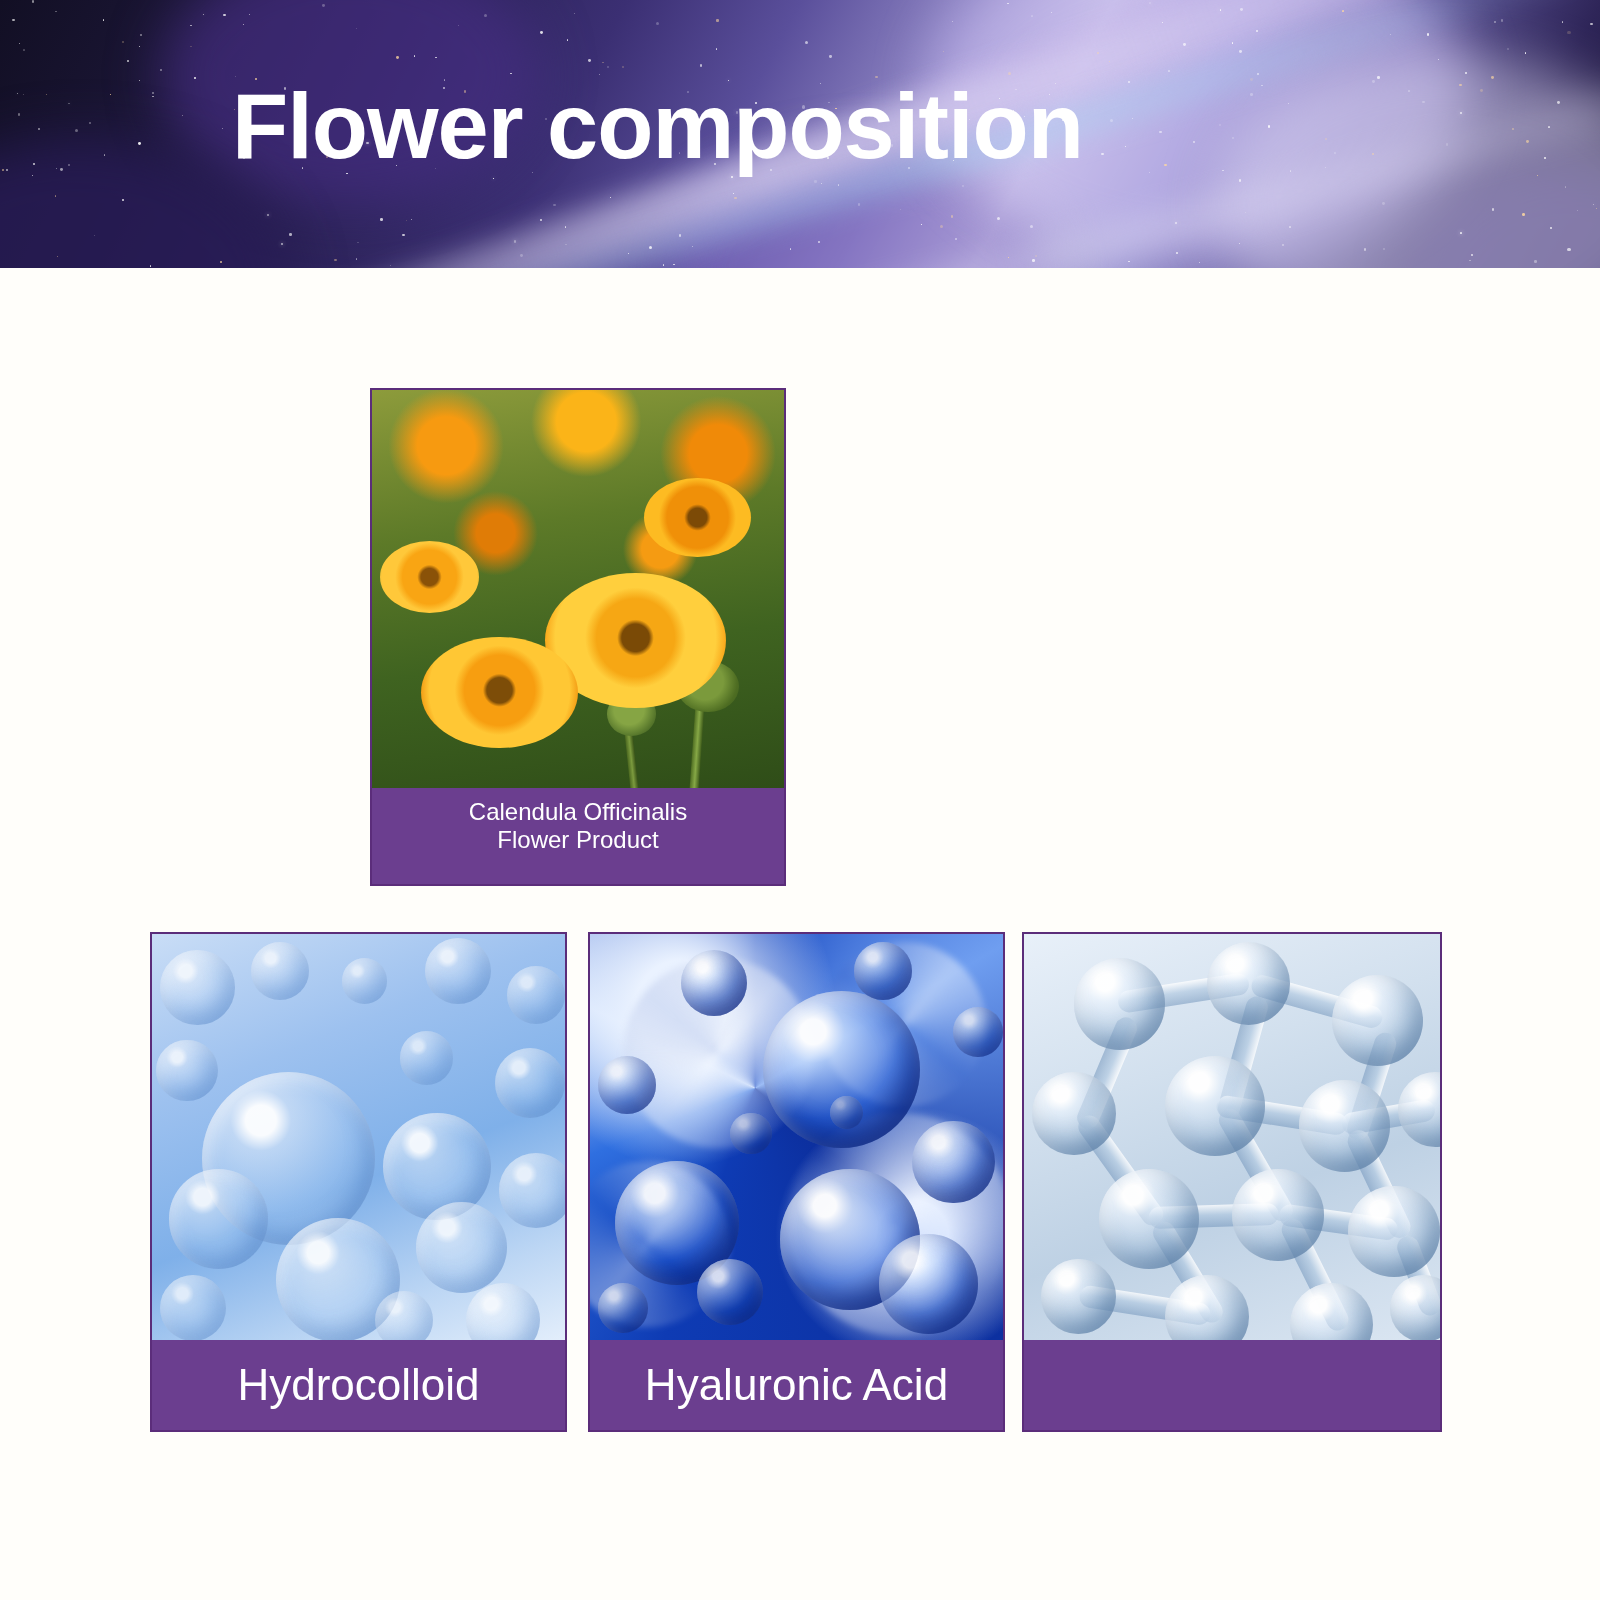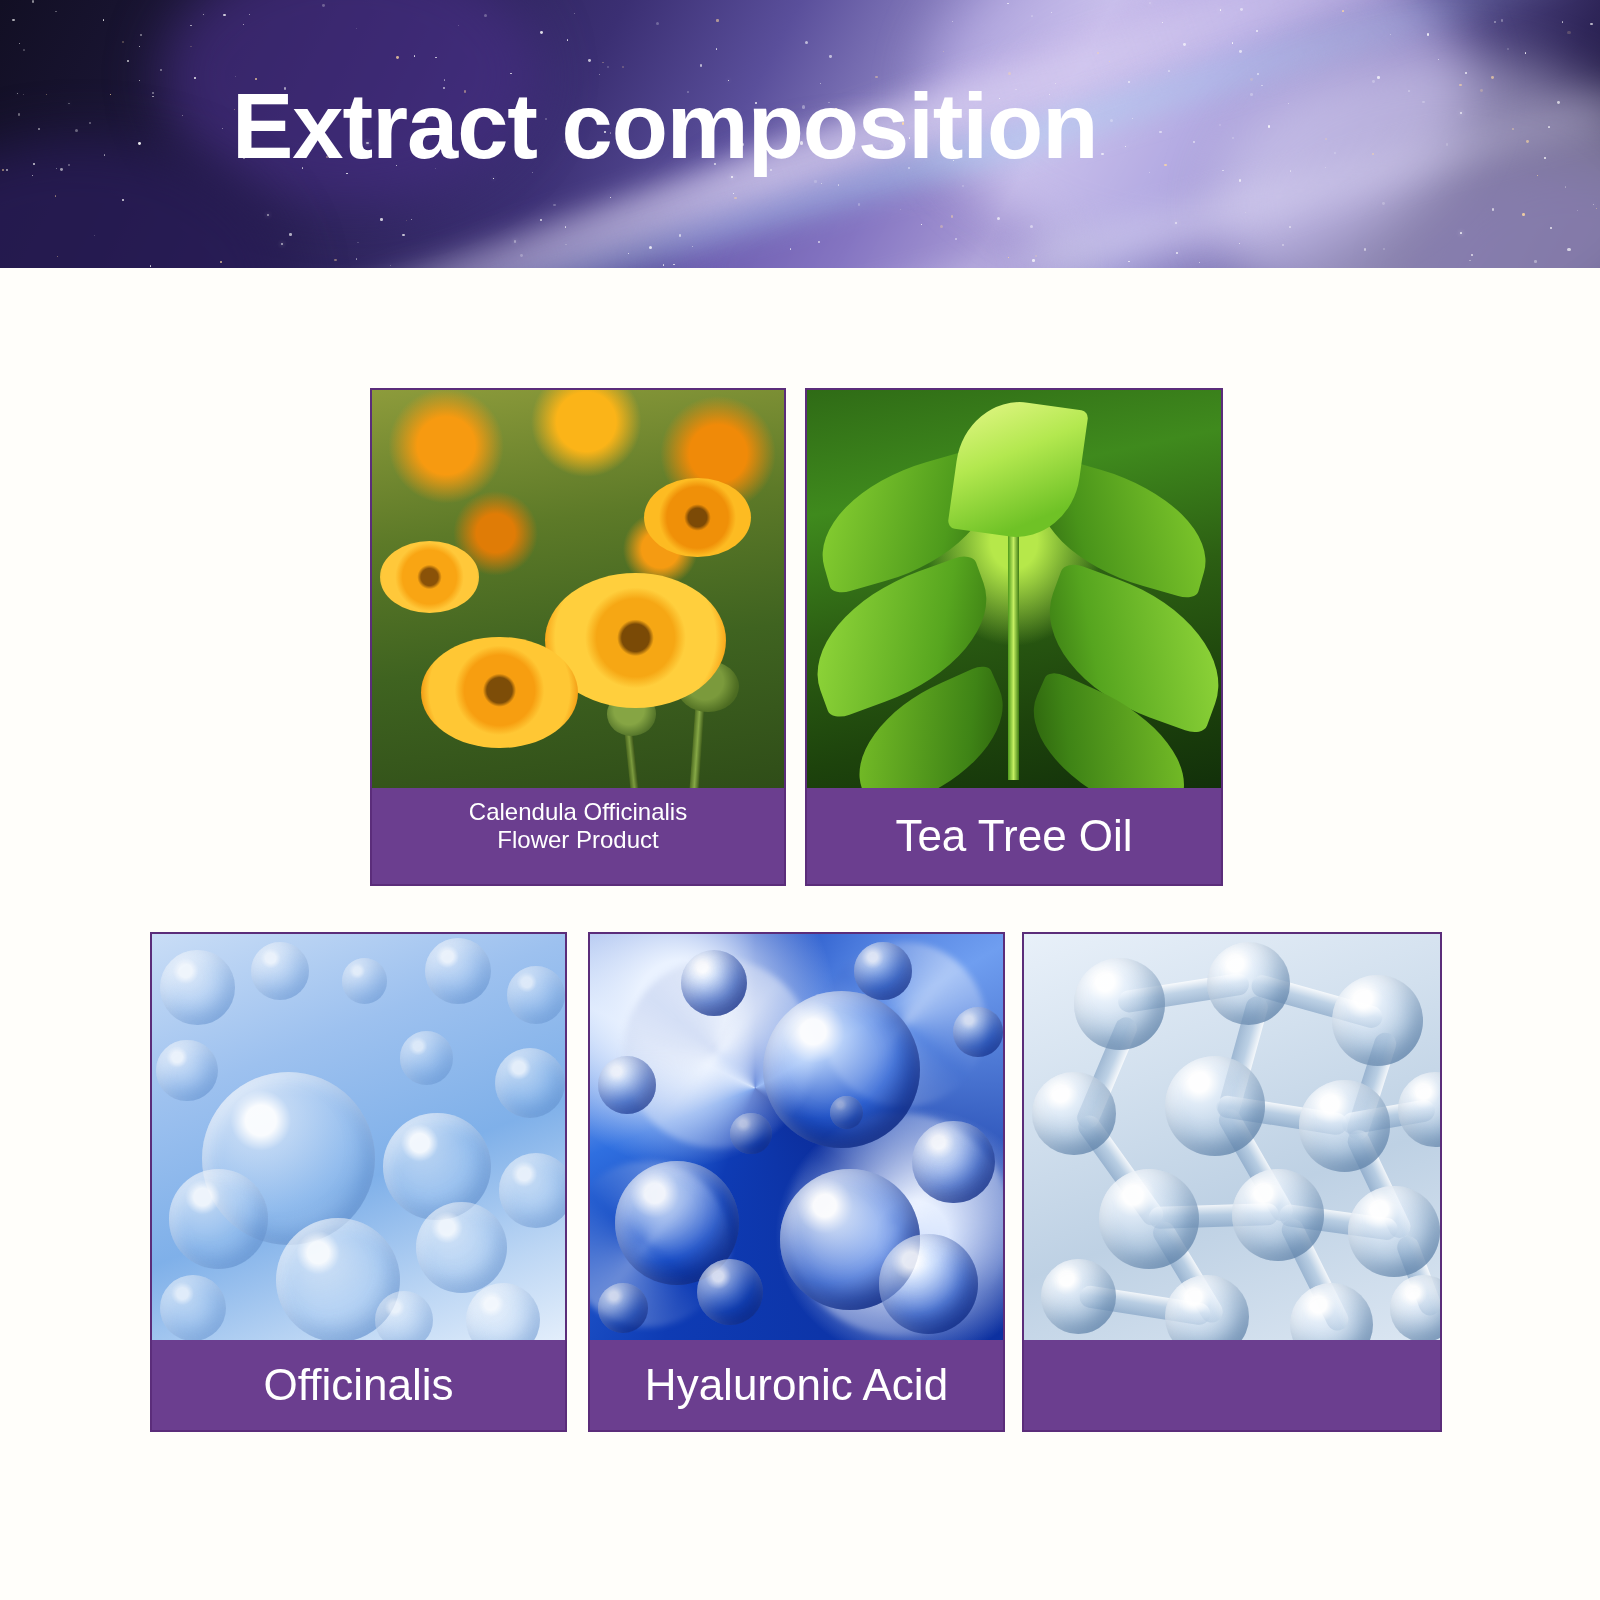--- a/index.html
+++ b/index.html
@@ -480,21 +480,21 @@
           <div class="star" style="width: 0.881593px; height: 0.881593px; left: 69.3319%; top: 22.9251%; opacity: 0.81; background: rgb(255, 217, 160);"></div>
           <div class="star" style="width: 1.57292px; height: 1.57292px; left: 91.5877%; top: 27.0377%; opacity: 0.81;"></div>
           <div class="star" style="width: 1.36714px; height: 1.36714px; left: 52.3825%; top: 68.7324%; opacity: 0.58;"></div>
           <div class="star" style="width: 0.706975px; height: 0.706975px; left: 1.21283%; top: 15.8627%; opacity: 0.61;"></div>
           <div class="star" style="width: 1.26074px; height: 1.26074px; left: 56.8118%; top: 51.2356%; opacity: 0.93;"></div>
           <div class="star" style="width: 1.93352px; height: 1.93352px; left: 15.164%; top: 58.5479%; opacity: 0.59;"></div>
           <div class="star" style="width: 2.55661px; height: 2.55661px; left: 95.9015%; top: 97.1128%; opacity: 0.41;"></div>
           <div class="star" style="width: 2.96215px; height: 2.96215px; left: 36.7354%; top: 22.1494%; opacity: 0.79;"></div>
         </div>
     </div>
-    <div class="banner-title">Extract composition</div>
+    <div class="banner-title">Flower composition</div>
   </div>
 
   <div class="card" id="card-calendula">
     <div class="photo">
       <div class="art art-calendula">
         <div class="blob cal-f4"></div>
         <div class="blob cal-f3"></div>
         <div class="cal-stem"></div>
         <div class="cal-stem2"></div>
         <div class="blob cal-bud1"></div>
@@ -504,37 +504,20 @@
       </div>
     </div>
     <div class="label">
       <span>
         <span>Calendula Officinalis</span><br>
         <span>Flower Product</span>
       </span>
     </div>
   </div>
 
-  <div class="card" id="card-teatree">
-    <div class="photo">
-      <div class="art art-teatree">
-        <div class="leaf tt-l1"></div>
-        <div class="leaf tt-l2"></div>
-        <div class="leaf tt-l3"></div>
-        <div class="leaf tt-l4"></div>
-        <div class="leaf tt-l5"></div>
-        <div class="leaf tt-l6"></div>
-        <div class="tt-stem"></div>
-        <div class="leaf tt-top"></div>
-      </div>
-    </div>
-    <div class="label">
-      <span>Tea Tree Oil</span>
-    </div>
-  </div>
 
   <div class="card" id="card-hydrocolloid">
     <div class="photo">
       <div class="art art-hydro" id="hydro-art">
           <div class="bub" style="left: 2%; top: 4%; width: 18%; padding-bottom: 18%; height: 0px; opacity: 0.8;"></div>
           <div class="bub" style="left: 24%; top: 2%; width: 14%; padding-bottom: 14%; height: 0px; opacity: 0.75;"></div>
           <div class="bub" style="left: 46%; top: 6%; width: 11%; padding-bottom: 11%; height: 0px; opacity: 0.7;"></div>
           <div class="bub" style="left: 66%; top: 1%; width: 16%; padding-bottom: 16%; height: 0px; opacity: 0.8;"></div>
           <div class="bub" style="left: 86%; top: 8%; width: 14%; padding-bottom: 14%; height: 0px; opacity: 0.7;"></div>
           <div class="bub" style="left: 1%; top: 26%; width: 15%; padding-bottom: 15%; height: 0px; opacity: 0.8;"></div>
@@ -545,21 +528,21 @@
           <div class="bub" style="left: 4%; top: 58%; width: 24%; padding-bottom: 24%; height: 0px; opacity: 0.9;"></div>
           <div class="bub" style="left: 30%; top: 70%; width: 30%; padding-bottom: 30%; height: 0px; opacity: 0.95;"></div>
           <div class="bub" style="left: 64%; top: 66%; width: 22%; padding-bottom: 22%; height: 0px; opacity: 0.85;"></div>
           <div class="bub" style="left: 84%; top: 54%; width: 18%; padding-bottom: 18%; height: 0px; opacity: 0.8;"></div>
           <div class="bub" style="left: 2%; top: 84%; width: 16%; padding-bottom: 16%; height: 0px; opacity: 0.75;"></div>
           <div class="bub" style="left: 54%; top: 88%; width: 14%; padding-bottom: 14%; height: 0px; opacity: 0.7;"></div>
           <div class="bub" style="left: 76%; top: 86%; width: 18%; padding-bottom: 18%; height: 0px; opacity: 0.8;"></div>
         </div>
     </div>
     <div class="label">
-      <span>Officinalis</span>
+      <span>Hydrocolloid</span>
     </div>
   </div>
 
   <div class="card" id="card-hyaluronic">
     <div class="photo">
       <div class="art art-hyal" id="hyal-art">
           <div class="hy-swirl" style="left: 8%; top: 6%; width: 46%; padding-bottom: 46%; height: 0px; opacity: 0.5;"></div>
           <div class="hy-swirl" style="left: 48%; top: 44%; width: 54%; padding-bottom: 54%; height: 0px; opacity: 0.5;"></div>
           <div class="hy-swirl" style="left: -6%; top: 56%; width: 40%; padding-bottom: 40%; height: 0px; opacity: 0.5;"></div>
           <div class="hy-swirl" style="left: 56%; top: 2%; width: 40%; padding-bottom: 40%; height: 0px; opacity: 0.5;"></div>

